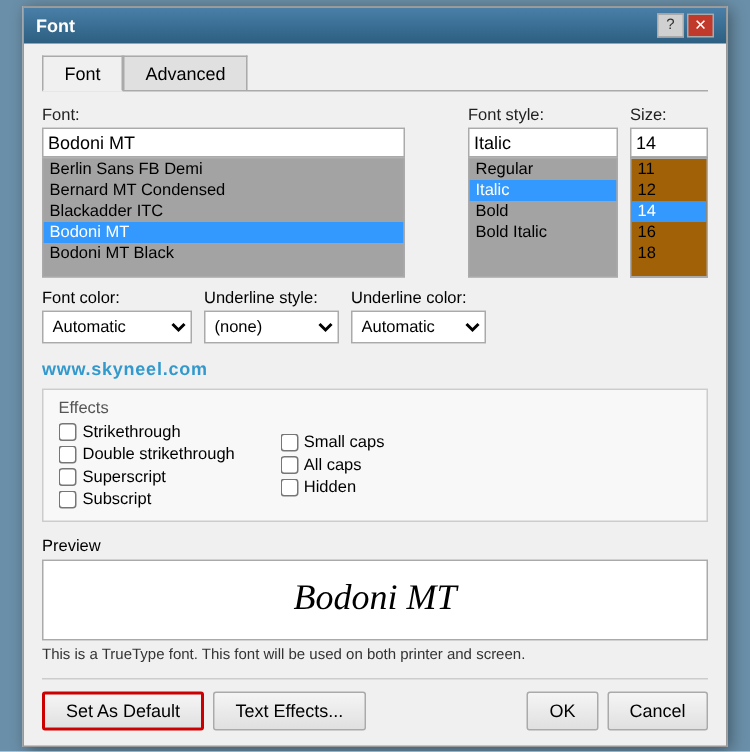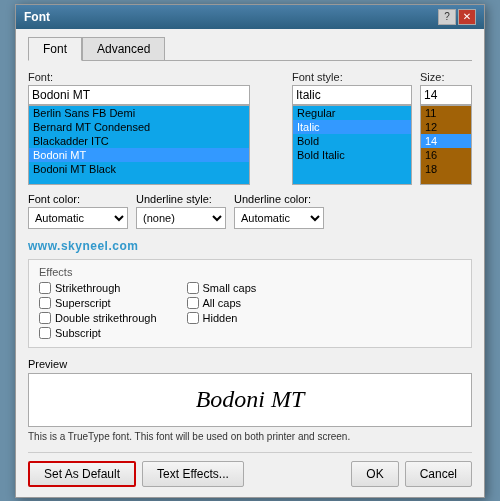--- a/index.html
+++ b/index.html
@@ -80,35 +80,35 @@
     .field-group {
       display: flex;
       flex-direction: column;
     }
     .field-group label {
       font-size: 11px;
       margin-bottom: 2px;
       color: #222;
     }
     .font-list-container { flex: 1; }
-    .font-style-container { width: 120px; margin-left: 34px; }
+    .font-style-container { width: 100px; margin-left: 34px; }
     .size-container { width: 52px; }
     .text-input {
       width: 100%;
       height: 20px;
       border: 1px solid #aaa;
       padding: 1px 3px;
       font-size: 12px;
       background: white;
     }
     .list-box {
       width: 100%;
       height: 80px;
       border: 1px solid #aaa;
-      background: #0ea5e9;
+      background: #a3a3a3;
       overflow-y: scroll;
       font-size: 11px;
     }
     .list-item {
       padding: 1px 4px;
       cursor: pointer;
       white-space: nowrap;
     }
     .list-item.selected {
       background: #3399ff;
@@ -160,20 +160,21 @@
       background: #f8f8f8;
     }
     .effects-title {
       font-size: 11px;
       color: #555;
       margin-bottom: 4px;
     }
     .effects-columns {
       display: flex;
       gap: 30px;
+      align-items: center;
     }
     .effects-col {
       display: flex;
       flex-direction: column;
       gap: 3px;
     }
     .checkbox-row {
       display: flex;
       align-items: center;
       gap: 4px;
@@ -317,25 +318,25 @@
     <div class="effects-section">
       <div class="effects-title">Effects</div>
       <div class="effects-columns">
         <div class="effects-col">
           <div class="checkbox-row">
             <input type="checkbox" style="">
             <span>Strikethrough</span>
           </div>
           <div class="checkbox-row">
             <input type="checkbox" style="">
+            <span>Double strikethrough</span>
+          </div>
+          <div class="checkbox-row">
+            <input type="checkbox" style="">
             <span>Superscript</span>
-          </div>
-          <div class="checkbox-row">
-            <input type="checkbox" style="">
-            <span>Double strikethrough</span>
           </div>
           <div class="checkbox-row">
             <input type="checkbox" style="">
             <span>Subscript</span>
           </div>
         </div>
         <div class="effects-col">
           <div class="checkbox-row">
             <input type="checkbox" style="">
             <span>Small caps</span>

